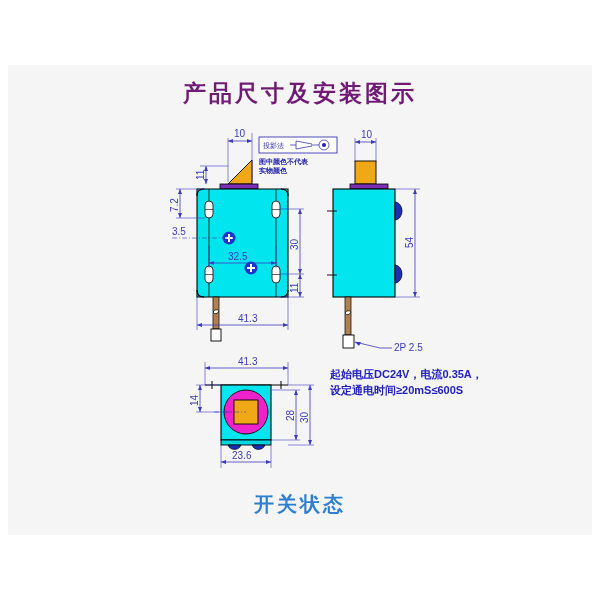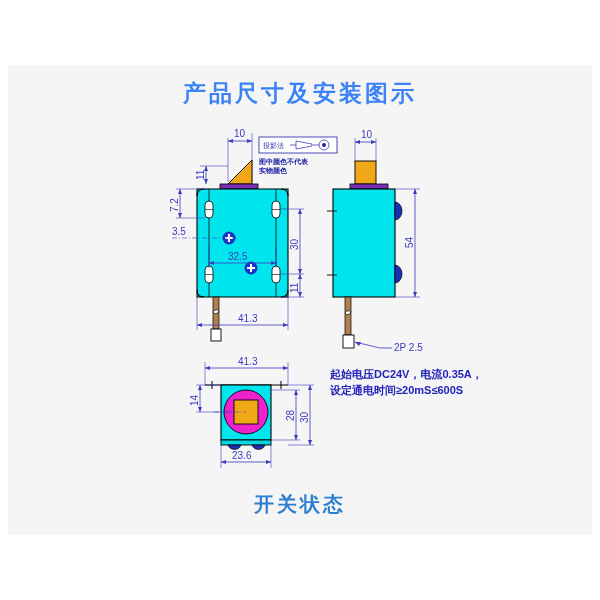--- a/index.html
+++ b/index.html
@@ -27,21 +27,21 @@
     height: 470px;
     background: #f5f5f5;
   }
   .title {
     position: absolute;
     left: 0;
     width: 600px;
     text-align: center;
     font-family: "Liberation Sans", sans-serif;
     font-weight: bold;
-    color: #3b82f6;
+    color: #701a75;
     letter-spacing: 3px;
   }
   #title-top {
     top: 78px;
     font-size: 23px;
   }
   #title-bottom {
     top: 491px;
     font-size: 20px;
     color: #2f7fd0;

